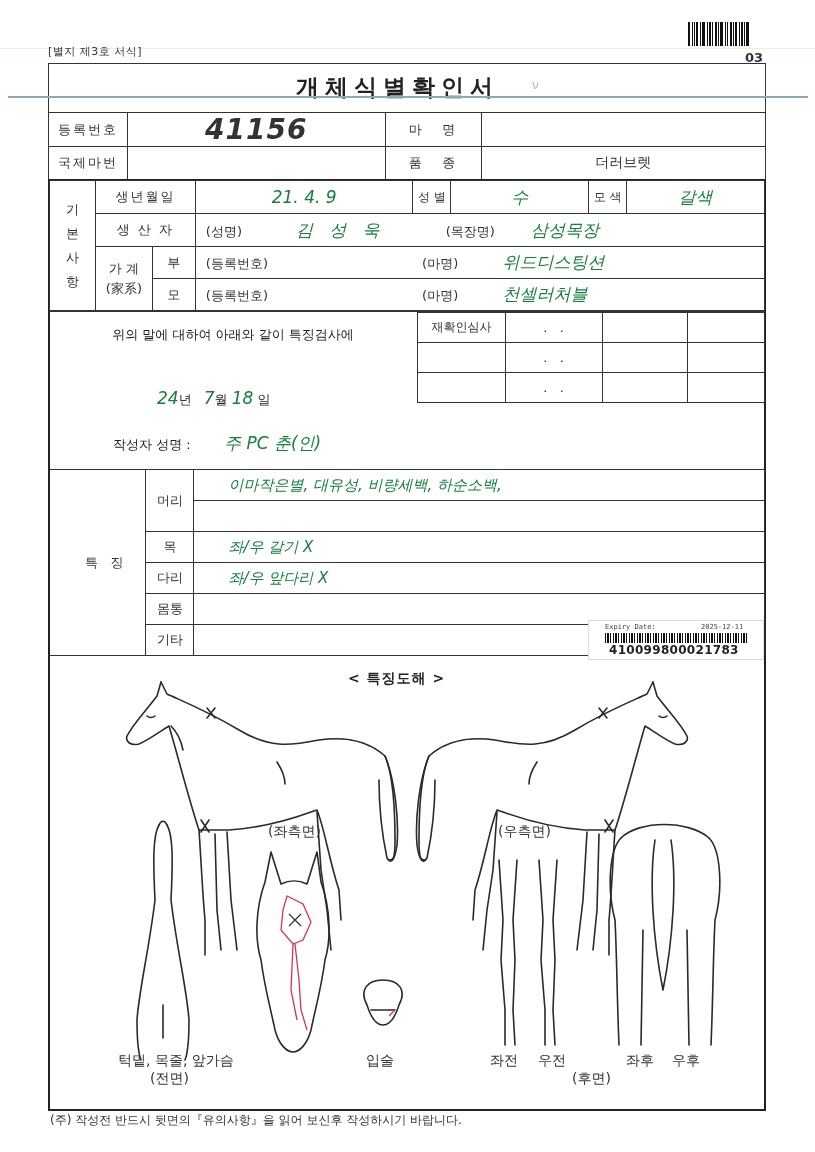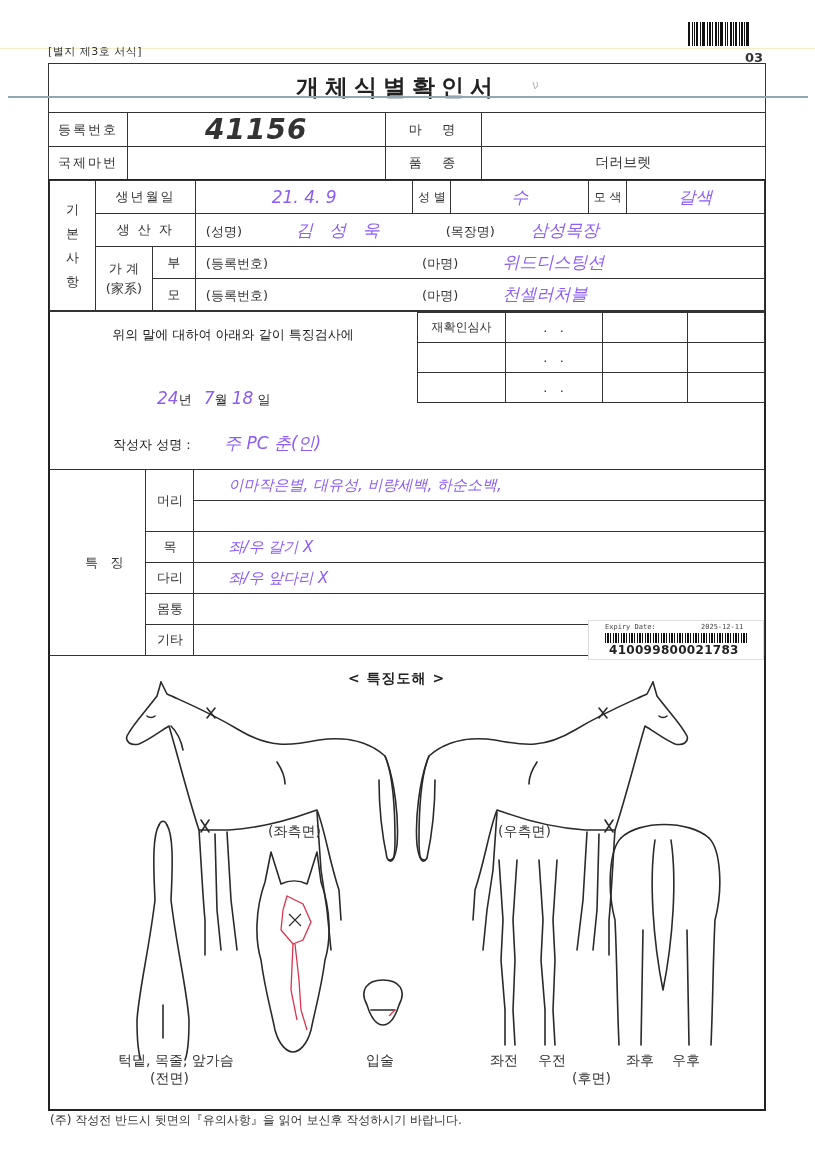--- a/index.html
+++ b/index.html
@@ -8,21 +8,21 @@
   .abs { position: absolute; }
   .form-label { font-size: 11px; color: #333; letter-spacing: 0.5px; }
   .yellow-line { left: 0; top: 48px; width: 815px; height: 1px; background: #f3eec8; }
   .teal-line { left: 8px; top: 96px; width: 800px; height: 2px; background: #8fa9b4; }
   .barcode { display: flex; align-items: stretch; gap: 0; }
   .barcode span { display: inline-block; background: #111; height: 100%; }
   .title { font-size: 23px; font-weight: bold; letter-spacing: 6px; color: #222; }
   table.grid { border-collapse: collapse; position: absolute; }
   table.grid td { border: 1px solid #333; text-align: center; font-size: 13px; color: #333; padding: 0 4px; }
   .cell-label { letter-spacing: 2px; }
-  .hw { font-size: 17px; color: #8b5cf6; font-style: italic; }
+  .hw { font-size: 17px; color: #15803d; font-style: italic; }
   .num-big { font-size: 28px; font-weight: bold; color: #333; font-style: italic; letter-spacing: 1px; }
   .left-txt { text-align: left !important; }
   .section-outer { border: 2px solid #222; }
   .footnote { font-size: 12px; color: #333; }
   .diagram-label { font-size: 14px; color: #333; }
   .sticker { background: #fff; border: 1px solid #ddd; }
 </style>
 </head>
 <body>
 

